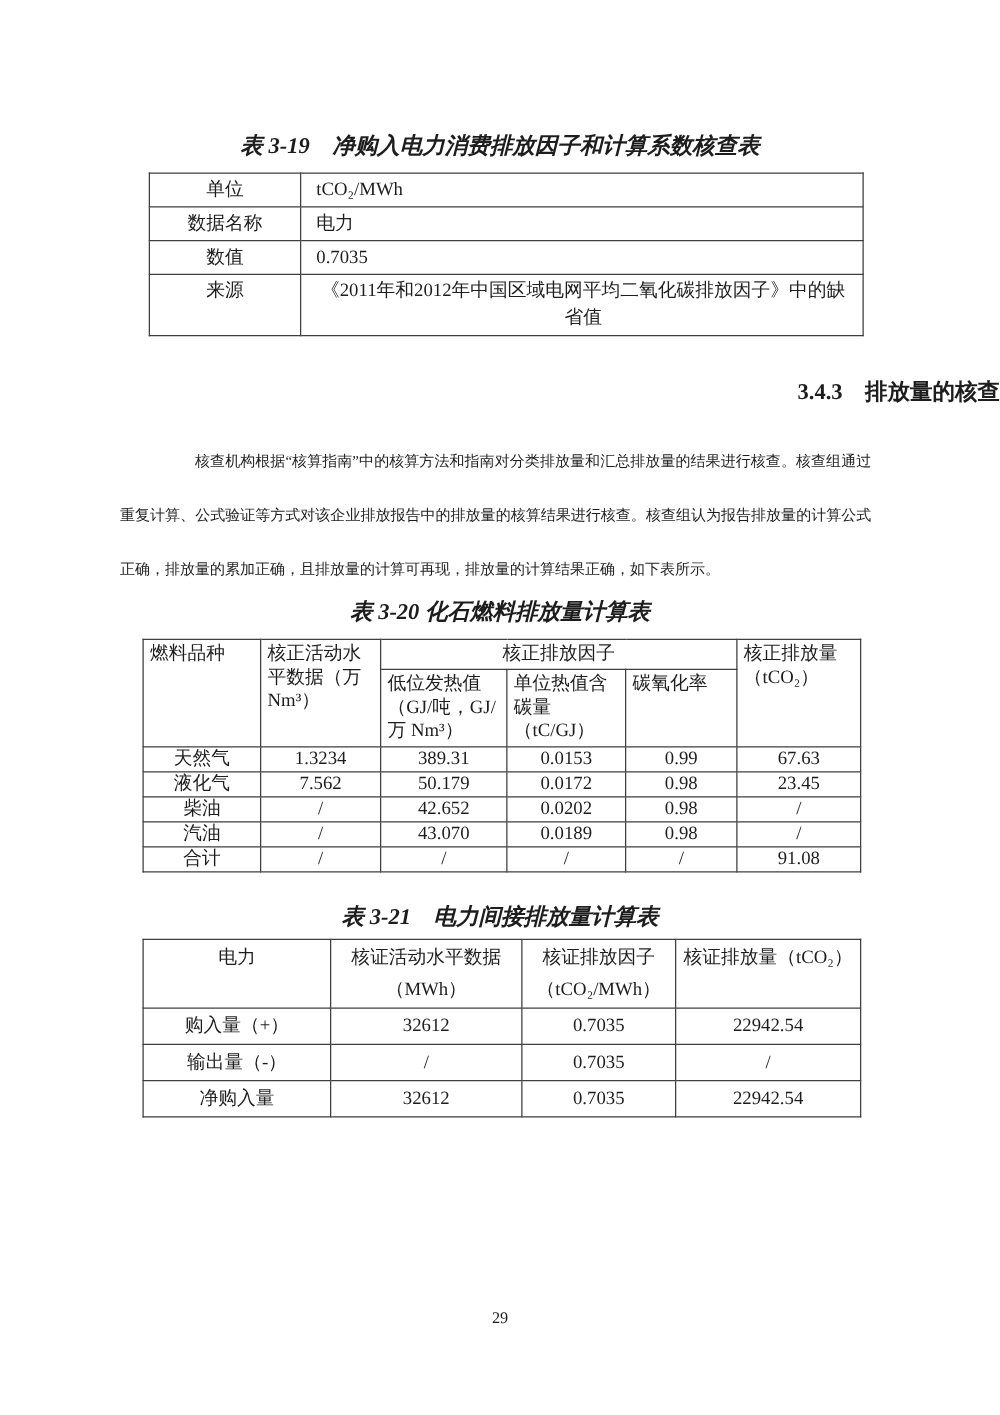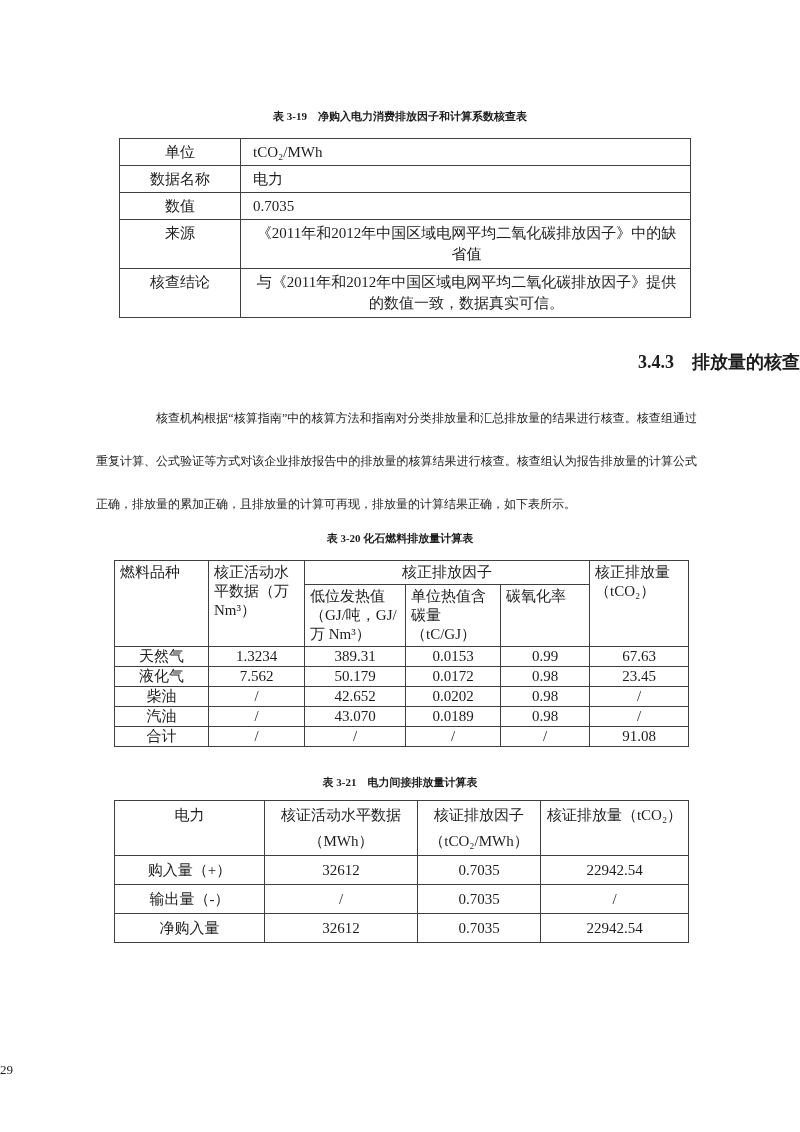--- a/index.html
+++ b/index.html
@@ -12,24 +12,25 @@
     width: 800px;
     height: 1132px;
     background: #ffffff;
     overflow: hidden;
     font-family: "Liberation Serif", "DejaVu Serif", serif;
     color: #1d1d1d;
   }
   .tbl-title {
     margin: 0;
     text-align: center;
-    font-size: 11px;
+    font-size: 18px;
     font-weight: bold;
     line-height: 21px;
     white-space: pre-wrap;
+    font-style: italic;
   }
   .t319-title { padding-top: 106px; }
   table {
     border-collapse: collapse;
     table-layout: fixed;
     font-size: 15px;
   }
   td {
     border: 1px solid #3f3f3f;
     overflow: hidden;
@@ -109,23 +110,24 @@
   .t321 thead td.nowrap { white-space: nowrap; text-align: center; }
   .t321 tbody td {
     text-align: center;
     height: 28px;
     line-height: 28px;
     padding: 0 2px;
   }
   
   .page-number {
     position: absolute;
-    bottom: 54px;
+    bottom: 70px;
     left: 0;
     width: 100%;
+    text-align: center;
     font-size: 13px;
   }
 </style>
 </head>
 <body>
 
 <div class="page">
 
   <h3 class="tbl-title t319-title">表 3-19　净购入电力消费排放因子和计算系数核查表</h3>
 
@@ -143,24 +145,20 @@
         <td class="lbl">数据名称</td>
         <td class="val">电力</td>
       </tr>
       <tr>
         <td class="lbl">数值</td>
         <td class="val">0.7035</td>
       </tr>
       <tr class="dbl">
         <td class="lbl">来源</td>
         <td class="val">《2011年和2012年中国区域电网平均二氧化碳排放因子》中的缺省值</td>
-      </tr>
-      <tr class="dbl">
-        <td class="lbl">核查结论</td>
-        <td class="val">与《2011年和2012年中国区域电网平均二氧化碳排放因子》提供的数值一致，数据真实可信。</td>
       </tr>
     </tbody>
   </table>
 
   <h2 class="sec-heading">3.4.3　排放量的核查</h2>
 
   <p class="body-para">核查机构根据“核算指南”中的核算方法和指南对分类排放量和汇总排放量的结果进行核查。核查组通过重复计算、公式验证等方式对该企业排放报告中的排放量的核算结果进行核查。核查组认为报告排放量的计算公式正确，排放量的累加正确，且排放量的计算可再现，排放量的计算结果正确，如下表所示。</p>
 
   <h3 class="tbl-title t320-title">表 3-20 化石燃料排放量计算表</h3>
 

